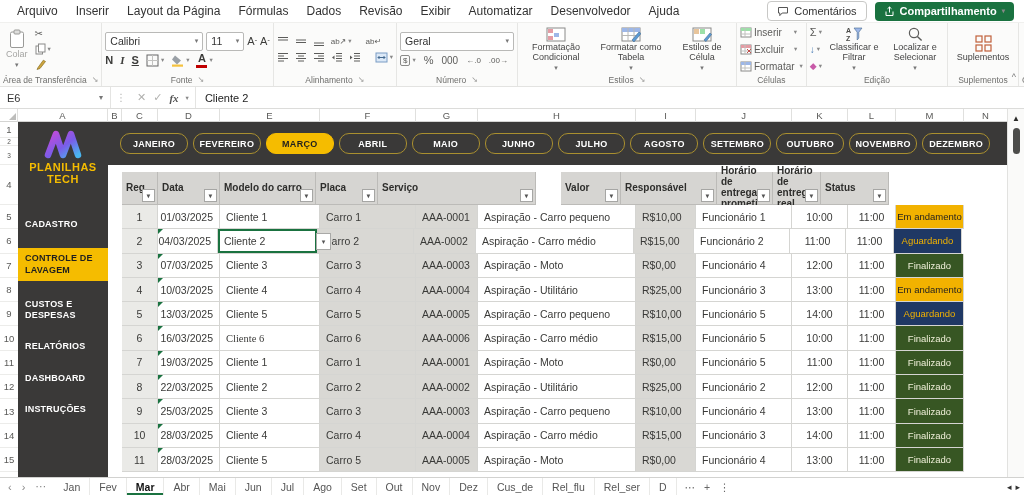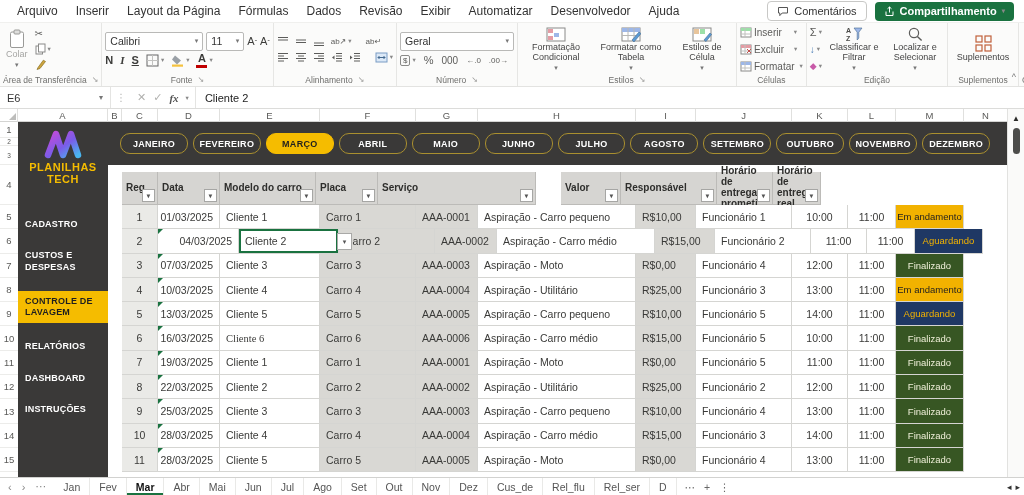--- a/index.html
+++ b/index.html
@@ -536,22 +536,22 @@
       </linearGradient>
         </defs>
       <path d="M8 28 L16 7 L23 28 L31 7 L38 28" fill="none" stroke="url(#lg)" stroke-width="6.5" stroke-linecap="round" stroke-linejoin="round"></path>
     </svg>
     <div class="brand">
       <div>PLANILHAS</div>
       <div>TECH</div>
     </div>
     <div class="nav">
         <div class="nav-item">CADASTRO</div>
+        <div class="nav-item active">CONTROLE DE LAVAGEM</div>
         <div class="nav-item">CUSTOS E DESPESAS</div>
-        <div class="nav-item active">CONTROLE DE LAVAGEM</div>
         <div class="nav-item">RELATÓRIOS</div>
         <div class="nav-item">DASHBOARD</div>
         <div class="nav-item">INSTRUÇÕES</div>
       </div>
   </div>
 
   <div class="table">
     <div class="thead">
         <div class="hcell" style="width: 36px;">
           <span>Reg.</span>
@@ -580,40 +580,44 @@
         <div class="hcell" style="width: 96px;">
           <span>Responsável</span>
           <div class="fbtn">▾</div>
         </div>
         <div class="hcell" style="width: 56px;">
           <span>Horário de entrega prometi</span>
           <div class="fbtn">▾</div>
         </div>
         <div class="hcell" style="width: 48px;">
           <span>Horário de entrega real</span>
+          <div class="fbtn">▾</div>
+        </div>
+        <div class="hcell" style="width: 68px;">
+          <span>Status</span>
           <div class="fbtn">▾</div>
         </div>
       </div>
     <div class="tbody">
         <div class="trow">
           <div class="cell reg" style="width: 36px;">1</div>
           <div class="cell datec" style="width: 62px;">01/03/2025</div>
           <div class="cell" style="width: 100px;">Cliente 1</div>
           <div class="cell gray" style="width: 96px;">Carro 1</div>
           <div class="cell gray" style="width: 62px;">AAA-0001</div>
           <div class="cell" style="width: 158px;">Aspiração - Carro pequeno</div>
           <div class="cell gray" style="width: 60px;">R$10,00</div>
           <div class="cell" style="width: 96px;">Funcionário 1</div>
           <div class="cell center" style="width: 56px;">10:00</div>
           <div class="cell center" style="width: 48px;">11:00</div>
           <div class="cell center status" style="width: 68px; background: rgb(242, 178, 0); color: rgb(31, 31, 31);">Em andamento</div>
         </div>
         <div class="trow">
           <div class="cell reg" style="width: 36px;">2</div>
-          <div class="cell datec tri" style="width: 81px;">04/03/2025</div>
+          <div class="cell datec tri" style="width: 60px;">04/03/2025</div>
           <div class="cell sel" style="width: 100px;">Cliente 2<div class="ddbtn">▾</div></div>
           <div class="cell gray" style="width: 96px;">Carro 2</div>
           <div class="cell gray" style="width: 62px;">AAA-0002</div>
           <div class="cell" style="width: 158px;">Aspiração - Carro médio</div>
           <div class="cell gray" style="width: 60px;">R$15,00</div>
           <div class="cell" style="width: 96px;">Funcionário 2</div>
           <div class="cell center" style="width: 56px;">11:00</div>
           <div class="cell center" style="width: 48px;">11:00</div>
           <div class="cell center status" style="width: 68px; background: rgb(31, 56, 100); color: rgb(242, 178, 0);">Aguardando</div>
         </div>

